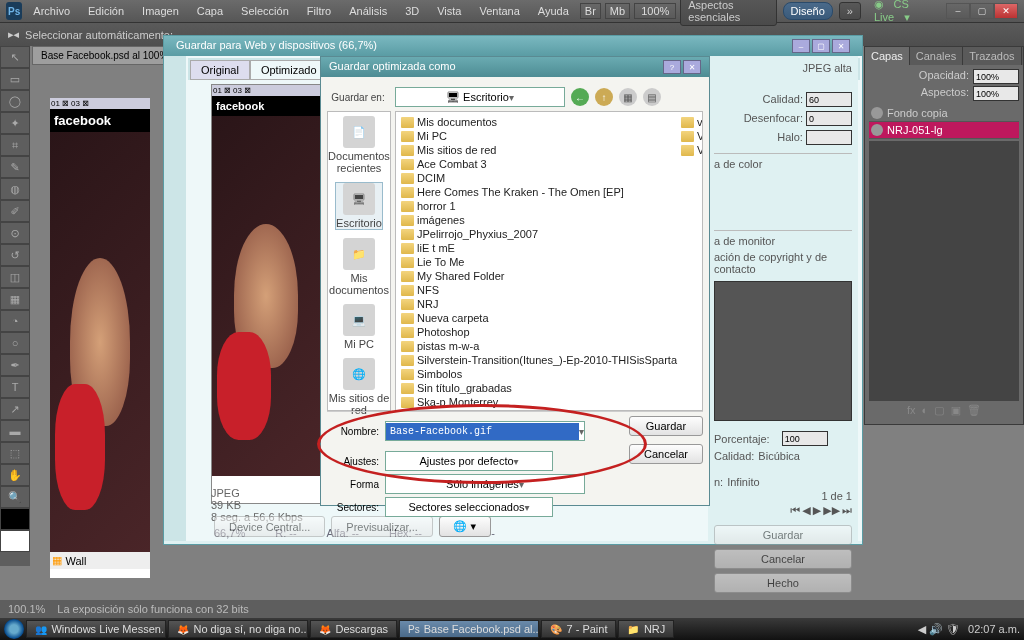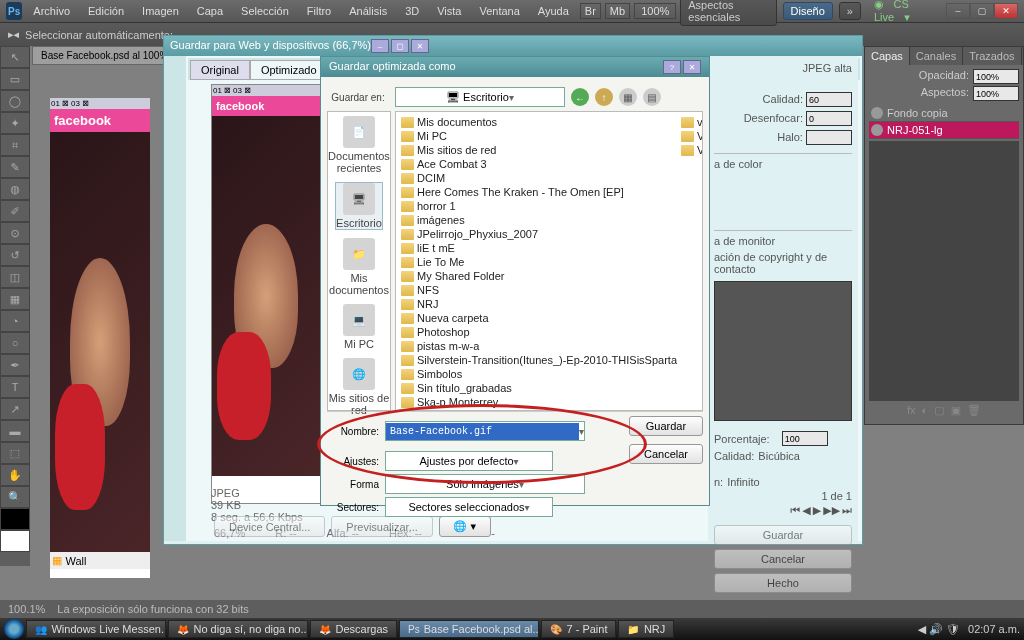--- a/index.html
+++ b/index.html
@@ -2,46 +2,46 @@
 <html><head>
 <meta charset="utf-8">
 <style>
 *{margin:0;padding:0;box-sizing:border-box;font-family:"Segoe UI",Tahoma,sans-serif;font-size:11px}
 body{width:1024px;height:640px;background:#e8e8e8;overflow:hidden;position:relative}
 .menubar{height:22px;background:linear-gradient(#6b6b6b,#565656);display:flex;align-items:center;padding:0 6px;color:#ddd;gap:4px}
 .ps-icon{width:18px;height:18px;background:#1a3c5a;border-radius:3px;display:flex;align-items:center;justify-content:center;color:#6fb4e8;font-size:10px;font-weight:bold}
 .menubar span{padding:2px 7px;cursor:default}
 .menubar .mright{margin-left:auto;display:flex;gap:6px;align-items:center}
 .btn-grey{background:linear-gradient(#585858,#4a4a4a);border:1px solid #333;padding:2px 10px;color:#ccc;border-radius:3px}
-.btn-blue{background:linear-gradient(#4a6a8a,#3a5a7a);border:1px solid #2a4a6a;padding:2px 10px;color:#fff;border-radius:3px}
+.btn-blue{background:linear-gradient(#4a6a8a,#3a5a7a);border:1px solid #2a4a6a;padding:2px 10px;color:#fff;border-radius:8px}
 .win-btns{display:flex;gap:0}
 .win-btn{width:24px;height:16px;border:1px solid #555;display:flex;align-items:center;justify-content:center;font-size:9px}
 .win-close{background:linear-gradient(#d66,#b33);color:#fff}
 .optbar{height:24px;background:linear-gradient(#5a5a5a,#4e4e4e);display:flex;align-items:center;padding:0 8px;gap:6px;color:#ccc;border-top:1px solid #333}
 .workspace{position:absolute;top:46px;left:0;right:0;bottom:22px;background:#808080}
 .toolbox{position:absolute;left:0;top:0;width:30px;background:#5e5e5e;height:520px;display:flex;flex-direction:column}
 .tool{height:22px;border:1px solid #444;background:#5e5e5e;display:flex;align-items:center;justify-content:center;color:#aaa}
 .doctab{position:absolute;left:32px;top:0;background:#9e9e9e;padding:3px 8px;font-size:10px;color:#000;border:1px solid #666}
 .facebook-img{position:absolute;left:50px;top:52px;width:100px;height:480px;background:#fff}
-.fb-header{background:#ec4899;color:#fff;padding:4px;font-weight:bold;font-size:13px}
+.fb-header{background:#000000;color:#fff;padding:4px;font-weight:bold;font-size:13px}
 .fb-photo{height:420px;background:linear-gradient(135deg,#2a1518,#4a2528);position:relative;overflow:hidden}
 .fb-photo::before{content:"";position:absolute;left:20%;top:30%;width:60%;height:40%;background:radial-gradient(ellipse,#d4a078,#8a5040);border-radius:50% 50% 40% 40%}
 .fb-photo::after{content:"";position:absolute;left:5%;bottom:10%;width:50%;height:30%;background:#c8202a;border-radius:40%}
 .right-panels{position:absolute;right:0;top:0;width:160px;height:100%}
 .panel{background:#6a6a6a;border:1px solid #3a3a3a;margin-bottom:2px}
 .panel-tabs{display:flex;background:#5a5a5a;font-size:9px}
 .panel-tab{padding:3px 6px;color:#bbb;border-right:1px solid #3a3a3a}
 .panel-tab.active{background:#6a6a6a;color:#eee}
 .panel-body{padding:4px;font-size:9px;color:#ccc}
 .mini-input{width:46px;height:15px;background:#e8e8e8;border:1px solid #333;font-size:9px;padding:0 2px;color:#000}
 .layer-row{display:flex;align-items:center;gap:4px;padding:2px;border-bottom:1px solid #555}
 .layer-row.sel{background:#be185d;color:#fff}
 .eye{width:12px;height:12px;background:#999;border-radius:50%}
 .sfw-dialog{position:absolute;left:163px;top:35px;width:700px;height:510px;background:#dff1f2;border:1px solid #5a9ca4}
-.sfw-title{background:linear-gradient(#7ab8c0,#5a9ca4);color:#fff;padding:3px 6px;font-size:11px;display:flex;justify-content:flex-start}
+.sfw-title{background:linear-gradient(#7ab8c0,#5a9ca4);color:#fff;padding:3px 12px;font-size:11px;display:flex;justify-content:space-between}
 .sfw-title-btns{display:flex;gap:2px}
 .sfw-tb{width:18px;height:14px;background:#aad;border:1px solid #668;font-size:8px;display:flex;align-items:center;justify-content:center}
 .sfw-body{display:flex;height:485px}
 .sfw-left{width:22px;background:#cce5e7}
 .sfw-tabs{display:flex;background:#cce5e7;padding:2px 2px 0 2px;font-size:10px}
 .sfw-tab{padding:3px 10px;border:1px solid #aaa;background:#dde}
 .sfw-tab.active{background:#eef8f9}
 .sfw-content{flex:1;background:#eef8f9;padding:2px;position:relative}
 .sfw-preview{position:absolute;left:25px;top:28px;width:110px;height:420px;background:#fff;border:1px solid #888}
 .sfw-info{position:absolute;left:25px;bottom:18px;font-size:9px;color:#666}

